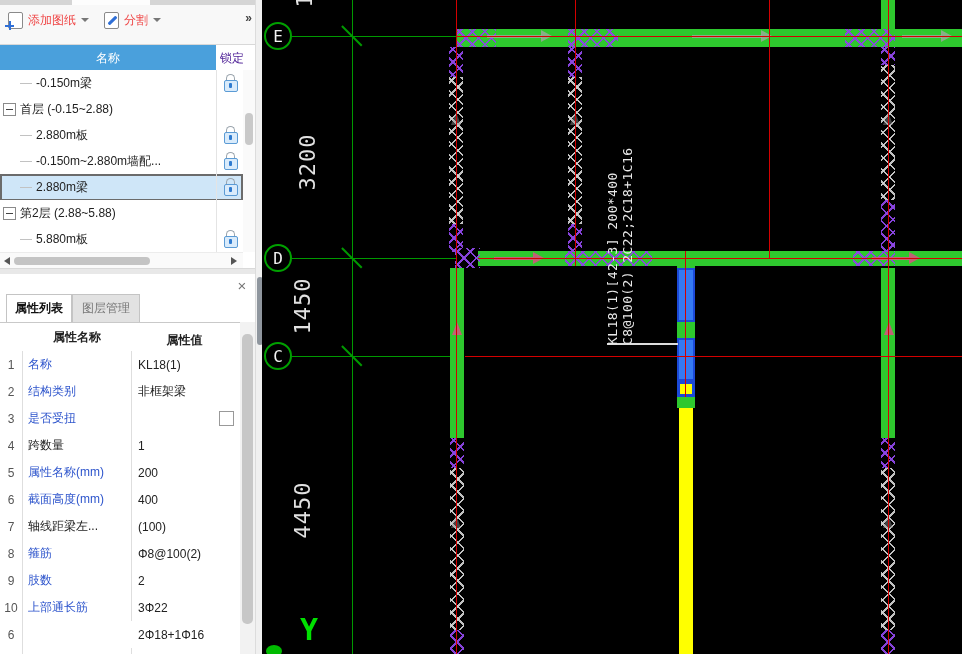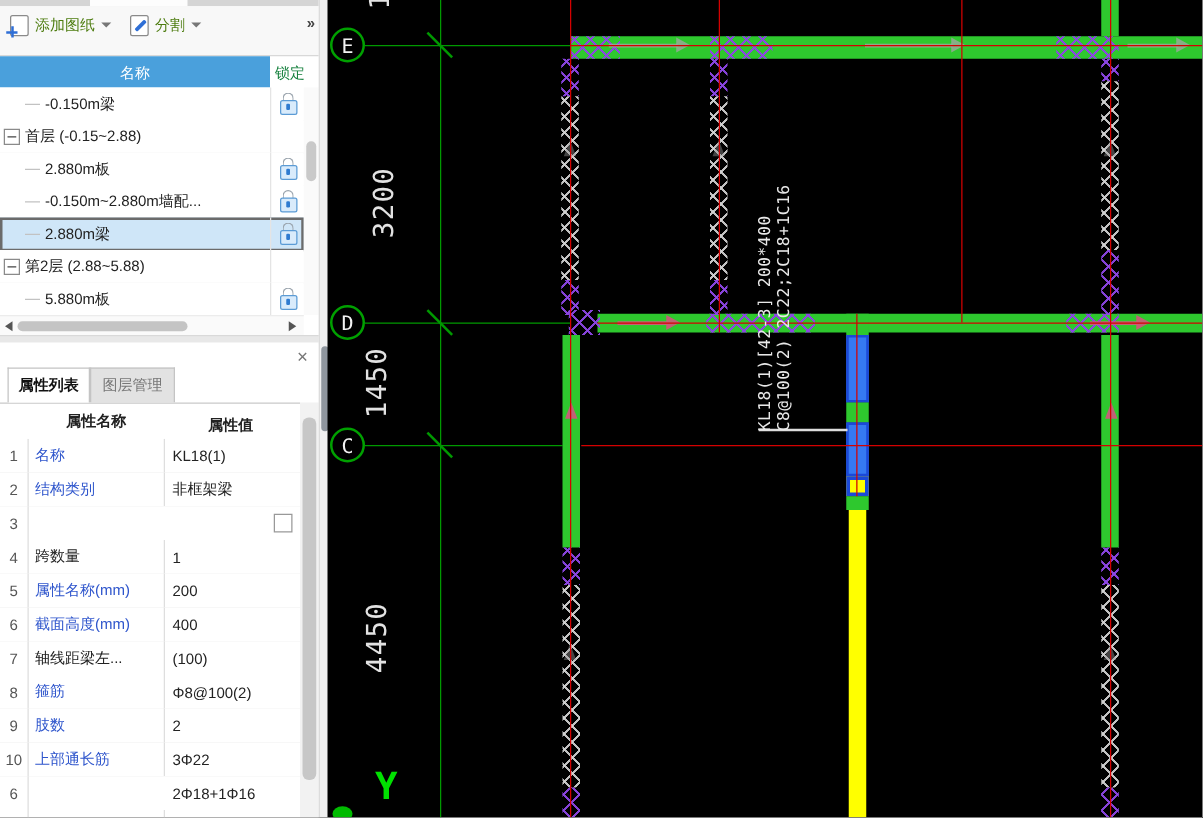--- a/index.html
+++ b/index.html
@@ -6,33 +6,33 @@
   .app{position:relative;width:962px;height:654px;overflow:hidden;background:#fff;
        font-family:"Liberation Sans",sans-serif;font-size:12px;color:#222;}
   .abs{position:absolute;}
 
   
   .left-panel{left:0;top:0;width:255px;height:654px;background:#fff;}
   .top-strip{left:0;top:0;width:255px;height:5px;background:#d5d5d5;}
   .top-strip-white{left:72px;top:0;width:78px;height:5px;background:#fdfdfd;}
   .toolbar{left:0;top:5px;width:255px;height:39px;background:#f8f8f8;}
   .tb-item{position:absolute;top:4px;height:22px;display:flex;align-items:center;cursor:default;}
-  .tb-label{margin-left:5px;color:#4d7c0f;font-size:12px;}
+  .tb-label{margin-left:5px;color:#ef4444;font-size:12px;}
   .caret{width:0;height:0;border-left:4px solid transparent;border-right:4px solid transparent;border-top:4px solid #777;margin-left:5px;}
   .icon-page{position:relative;width:13px;height:15px;border:1.4px solid #8a8a8a;border-radius:2px;background:#fff;}
   .plus-h{position:absolute;left:-4px;bottom:1px;width:9px;height:2px;background:#2f6fd6;}
   .plus-v{position:absolute;left:-0.5px;bottom:-2.5px;width:2px;height:9px;background:#2f6fd6;}
   .pencil{position:absolute;left:2px;top:6px;width:11px;height:3px;background:#2f6fd6;transform:rotate(-45deg);border-radius:1px;}
   .expand-btn{position:absolute;right:4px;top:6px;color:#444;font-size:12px;font-weight:bold;letter-spacing:-1px;}
 
   
   .tree-header{left:0;top:44px;width:255px;height:26px;background:#fff;border-top:1px solid #d8d8d8;border-bottom:1px solid #d0dce8;}
   .tree-header-name{position:absolute;left:0;top:0;width:216px;height:26px;background:#4aa0dc;color:#fff;
       display:flex;align-items:center;justify-content:center;font-size:12px;}
-  .tree-header-lock{position:absolute;left:220px;top:0;width:23px;height:26px;color:#15803d;display:flex;align-items:center;overflow:hidden;white-space:nowrap;}
+  .tree-header-lock{position:absolute;left:220px;top:0;width:23px;height:26px;color:#4c1d95;display:flex;align-items:center;overflow:hidden;white-space:nowrap;}
   .tree-rows{left:0;top:70px;width:255px;height:182px;background:#fff;}
   .tree-row{position:absolute;left:0;width:243px;height:26px;border-bottom:1px solid #efefef;background:#fff;}
   .tree-row.selected{background:#cfe6f8;outline:2px solid #6b6b6b;outline-offset:-2px;}
   .tree-label{position:absolute;top:0;height:26px;display:flex;align-items:center;color:#222;white-space:nowrap;overflow:hidden;}
   .minus-box{position:absolute;left:3px;top:7px;width:11px;height:11px;border:1px solid #8a8a8a;background:#fff;}
   .minus-box::after{content:"";position:absolute;left:2px;top:4.5px;width:7px;height:1px;background:#444;}
   .tree-dash{position:absolute;left:20px;top:13px;width:12px;height:1px;background:#c2c2c2;}
   .lock-cell{position:absolute;left:216px;top:0;width:27px;height:26px;border-left:1px solid #e4e4e4;}
   .lock{position:absolute;left:7px;top:4px;width:13px;height:17px;}
   .lock-shackle{position:absolute;left:2px;top:0;width:7px;height:8px;border:1.6px solid #9aa4ad;border-bottom:none;border-radius:5px 5px 0 0;}
@@ -227,20 +227,21 @@
             <div class="pr-name blue">名称</div>
             <div class="pr-val">KL18(1)</div>
           </div>
           <div class="prop-row" style="top: 27px;">
             <div class="pr-no">2</div>
             <div class="pr-name blue">结构类别</div>
             <div class="pr-val">非框架梁</div>
           </div>
           <div class="prop-row" style="top: 54px;">
             <div class="pr-no">3</div>
+            <div class="pr-name blue">是否受扭</div>
             <div class="pr-val"></div>
             <div class="pr-check"></div>
           </div>
           <div class="prop-row" style="top: 81px;">
             <div class="pr-no">4</div>
             <div class="pr-name">跨数量</div>
             <div class="pr-val">1</div>
           </div>
           <div class="prop-row" style="top: 108px;">
             <div class="pr-no">5</div>

